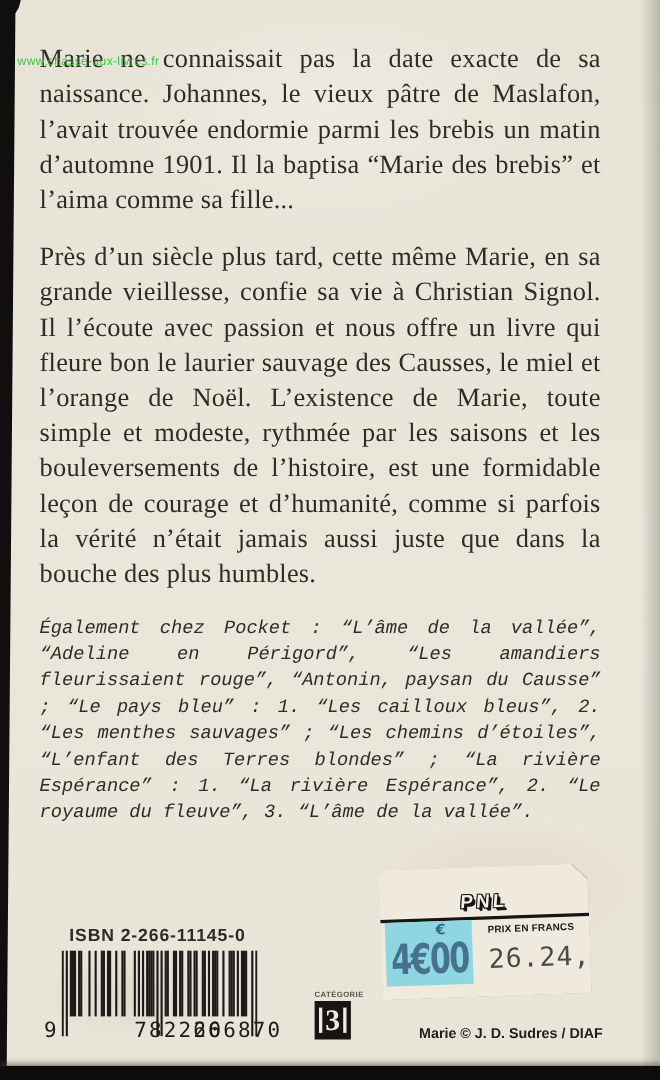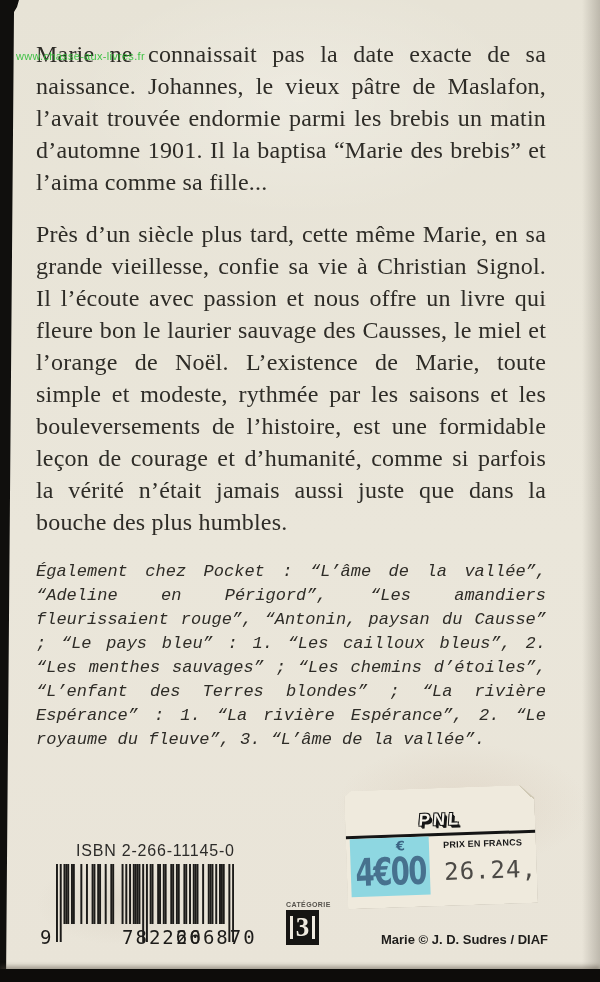--- a/index.html
+++ b/index.html
@@ -26,22 +26,22 @@
   .watermark { position:absolute; left:16px; top:50px; font-family:"Liberation Sans", sans-serif;
                font-size:11px; color:#2fbe37; opacity:.9; letter-spacing:.3px; white-space:nowrap; z-index:3; }
 
   
   .blurb { position:relative; padding:38px 54px 0 36px; color:#2e2c27; }
   .para { font-size:24px; line-height:32px; text-align:justify; letter-spacing:.2px; }
   .para + .para { margin-top:20px; }
   .also { margin-top:22px; font-size:17px; line-height:24px; font-style:italic; text-align:justify;font-family:Liberation Mono, monospace; }
 
   
-  .isbn-label { position:absolute; left:76px; top:842px; font-family:"Liberation Sans", sans-serif;
-                font-size:16px; font-weight:400; letter-spacing:.8px; color:#2c2b29; }
+  .isbn-label { position:absolute; left:63px; top:842px; font-family:"Liberation Sans", sans-serif;
+                font-size:16px; font-weight:700; letter-spacing:.8px; color:#2c2b29; }
   .barcode-svg { position:absolute; left:56px; top:864px; }
   .barcode-digits { position:absolute; left:40px; top:926px; width:240px; height:26px;
                     font-family:"DejaVu Sans Mono", monospace; font-size:19px; color:#1d1c1a; }
   .bd1 { position:absolute; left:0; }
   .bd2 { position:absolute; left:38px; letter-spacing:2px;margin-left:44px; }
   .bd3 { position:absolute; left:136px; letter-spacing:2px; }
 
   
   .sticker { position:absolute; left:346px; top:788px; width:190px; height:118px;
              background:#efeadd; transform:rotate(-2deg);

